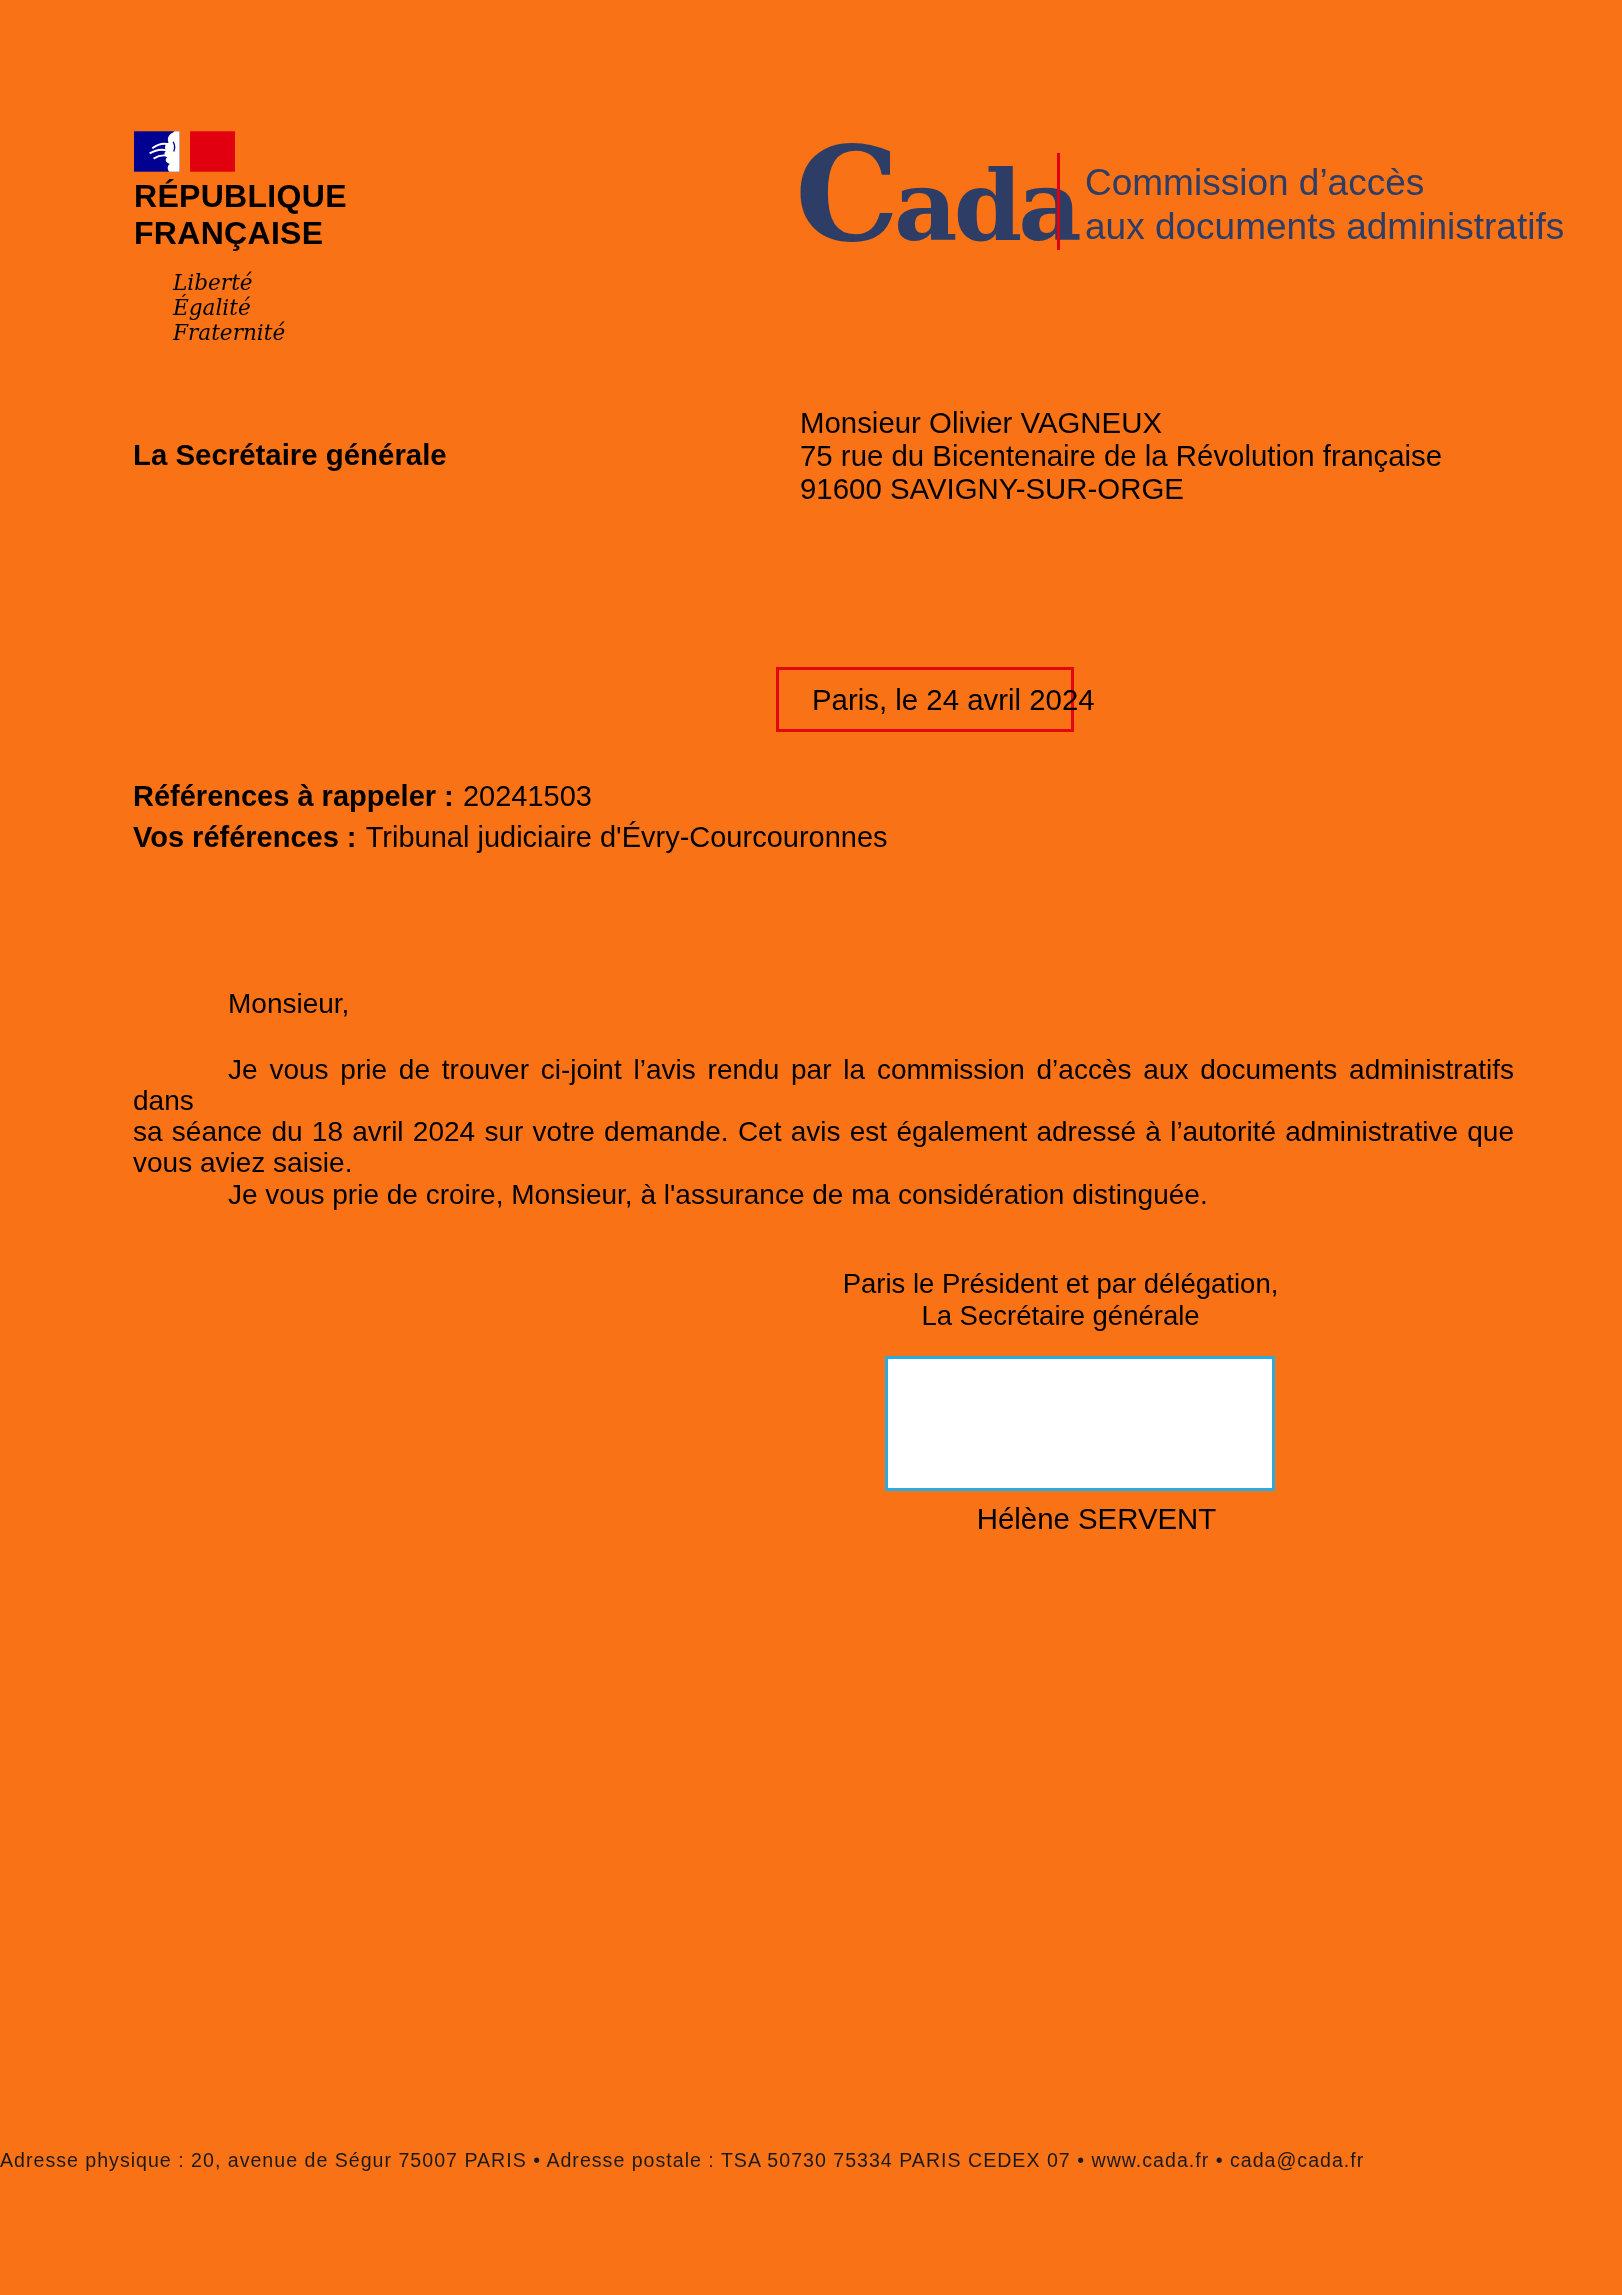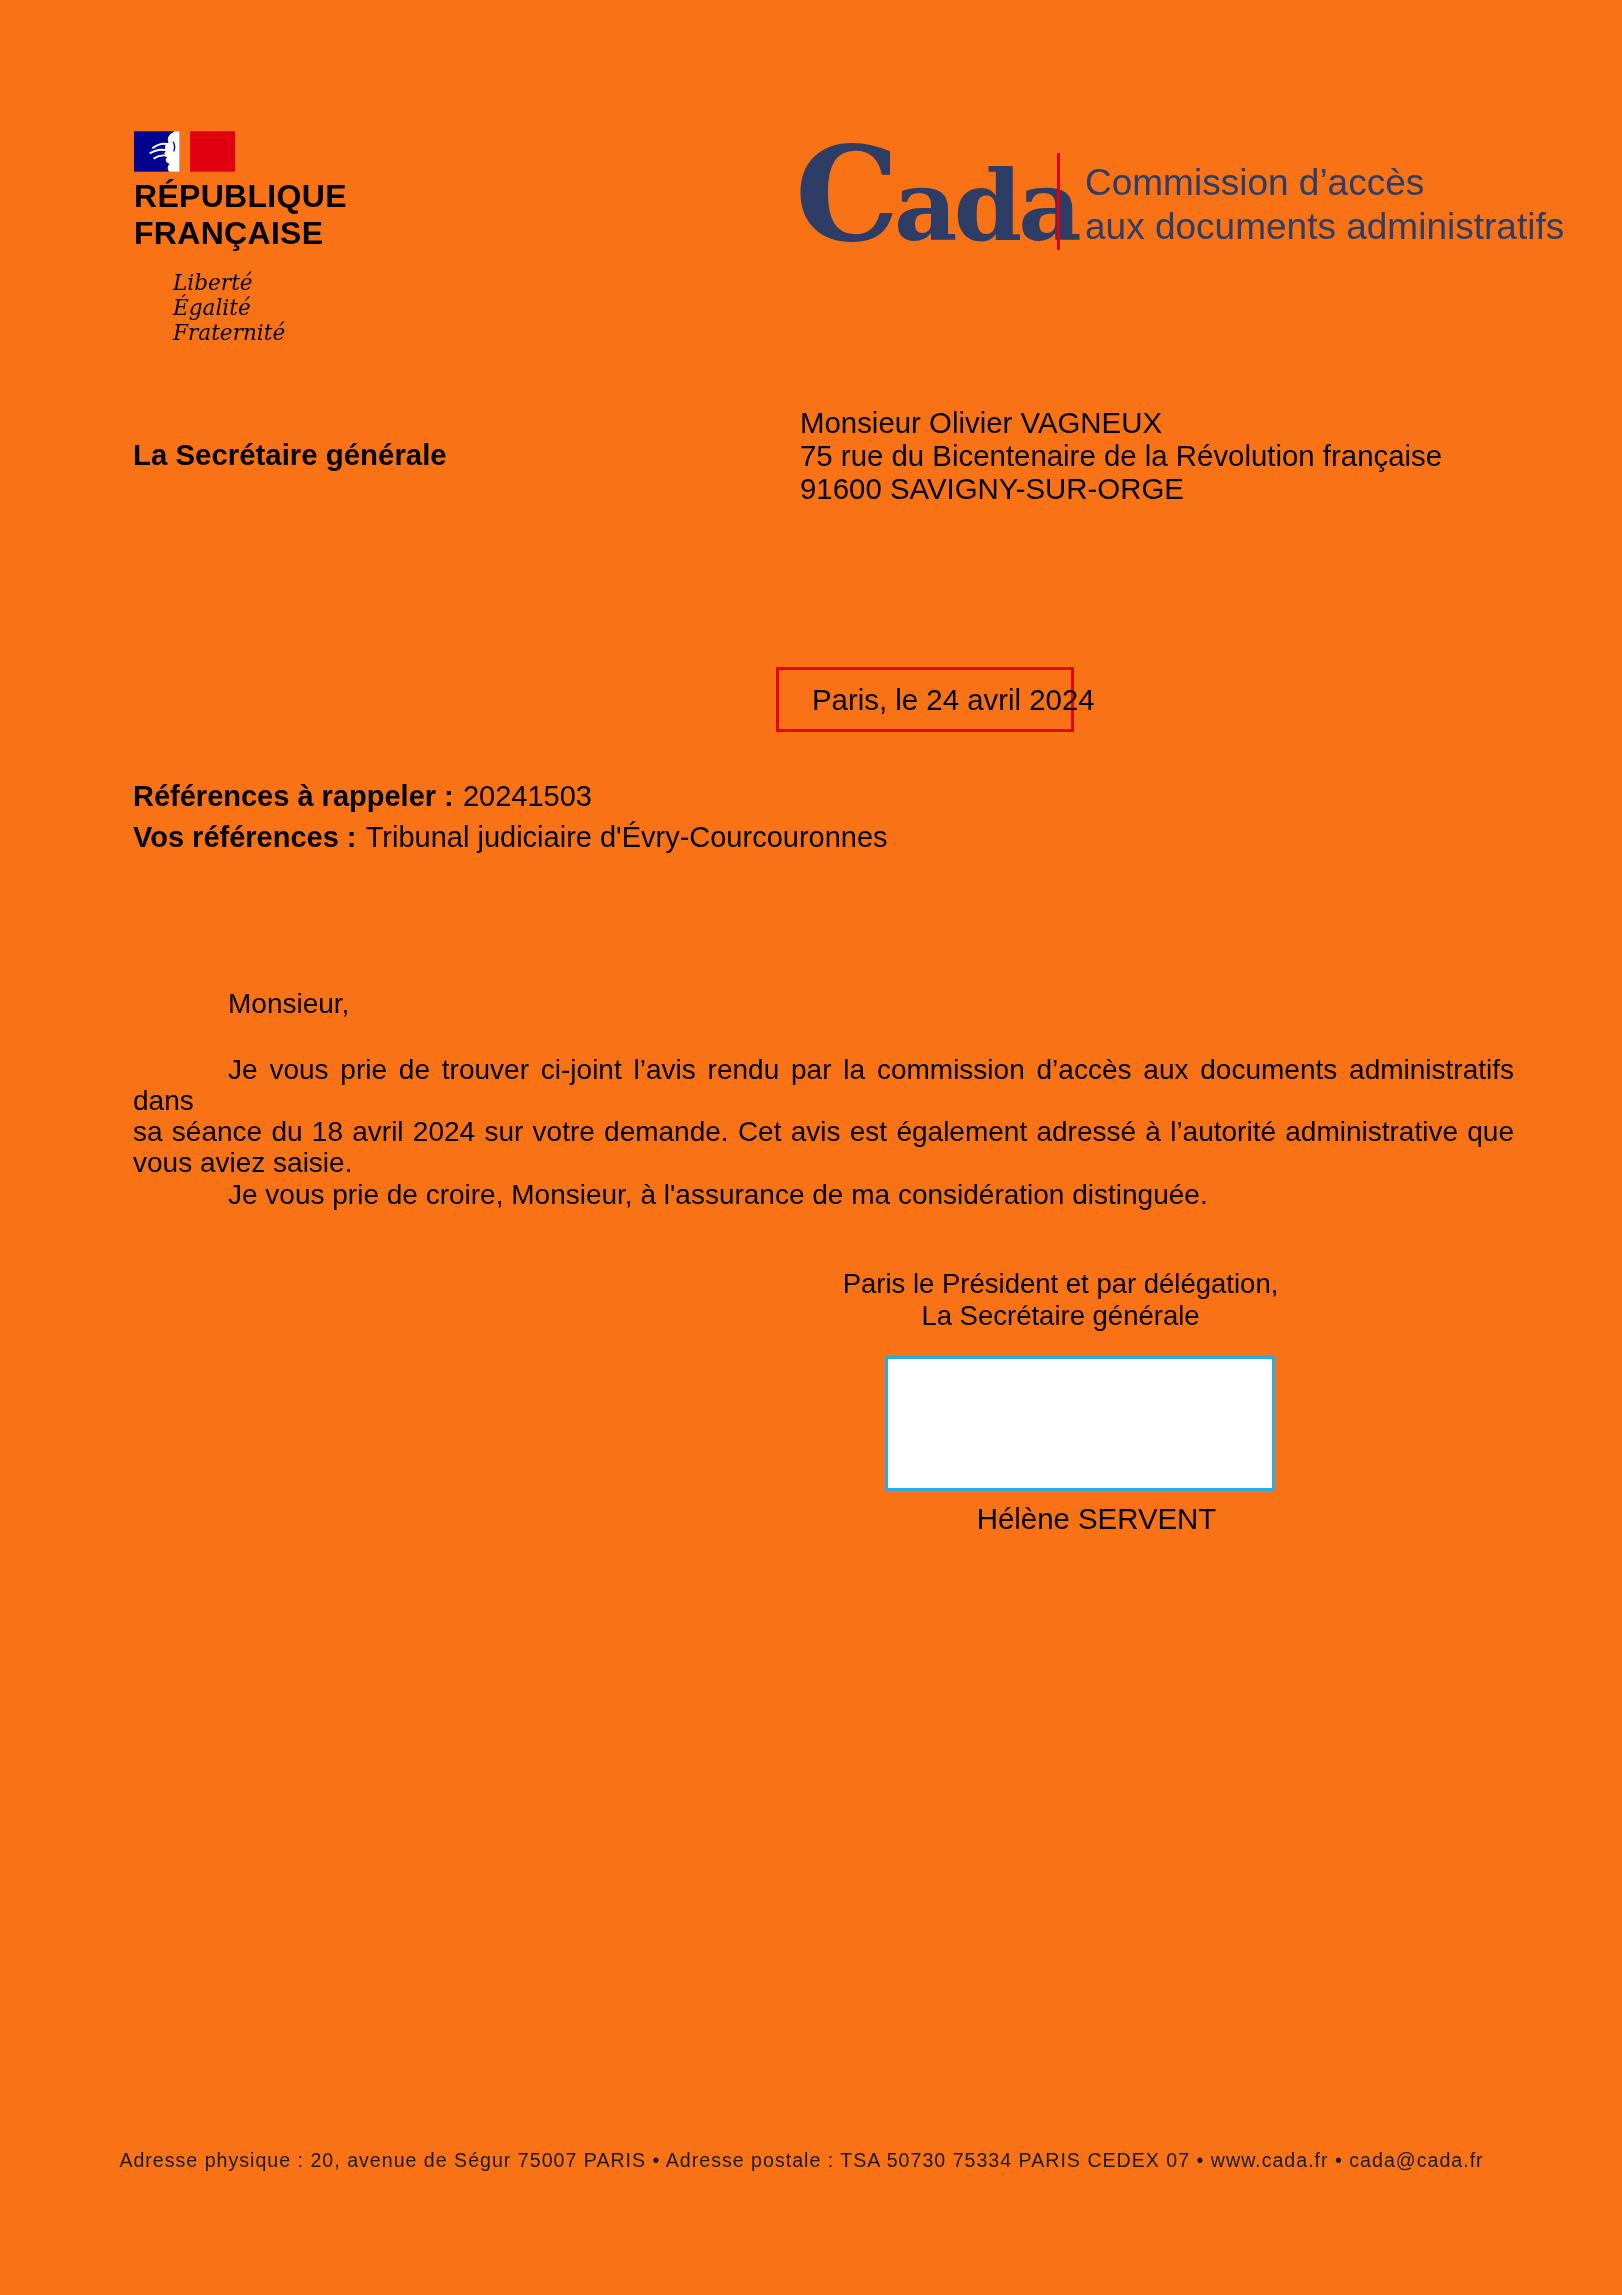--- a/index.html
+++ b/index.html
@@ -44,21 +44,21 @@
   .jline{text-align:justify;text-align-last:justify;}
   .jline.first{text-indent:95px;}
   .jline.last{text-align-last:left;}
 
   
   .sig-block{left:766px;top:1268px;width:589px;text-align:center;font-size:27.5px;line-height:32px;}
   .sig-box{left:885px;top:1356px;width:390px;height:135px;border:3.3px solid #29abe2;box-sizing:border-box;background:#fff;}
   .sig-name{left:802px;top:1502px;width:589px;text-align:center;font-size:29.4px;line-height:33px;}
 
   
-  .footer{left:0;top:2149px;width:1603px;text-align:center;font-size:19.6px;line-height:23.6px;letter-spacing:1px;color:#1a1a1a;white-space:nowrap;}
+  .footer{left:0;top:2149px;width:1603px;font-size:19.6px;line-height:23.6px;letter-spacing:1px;color:#1a1a1a;white-space:nowrap;}
 </style>
 </head>
 <body>
 
 <div class="page">
 
   <div class="abs marianne">
     <svg class="flag" viewBox="0 0 155 62">
       <rect x="0" y="0" width="70" height="62" fill="#000091"></rect>
       <rect x="86" y="0" width="69" height="62" fill="#e1000f"></rect>

